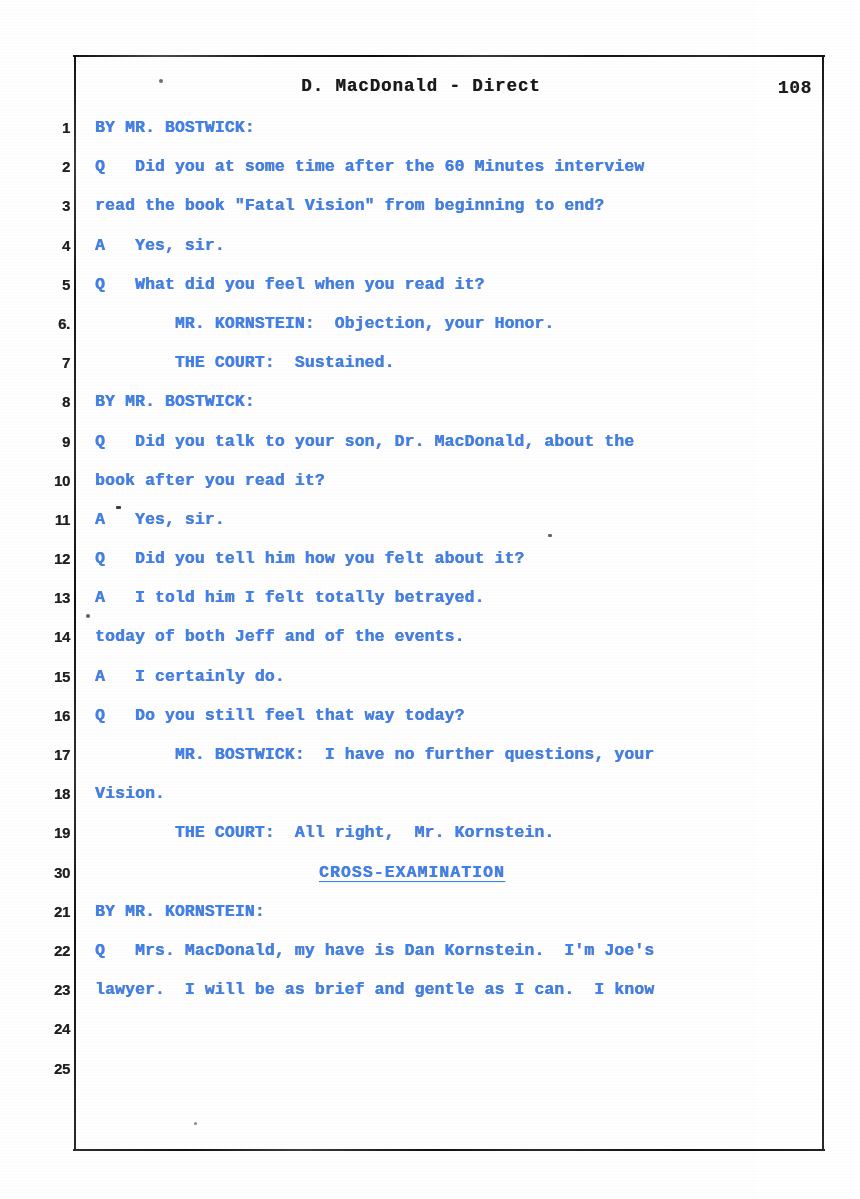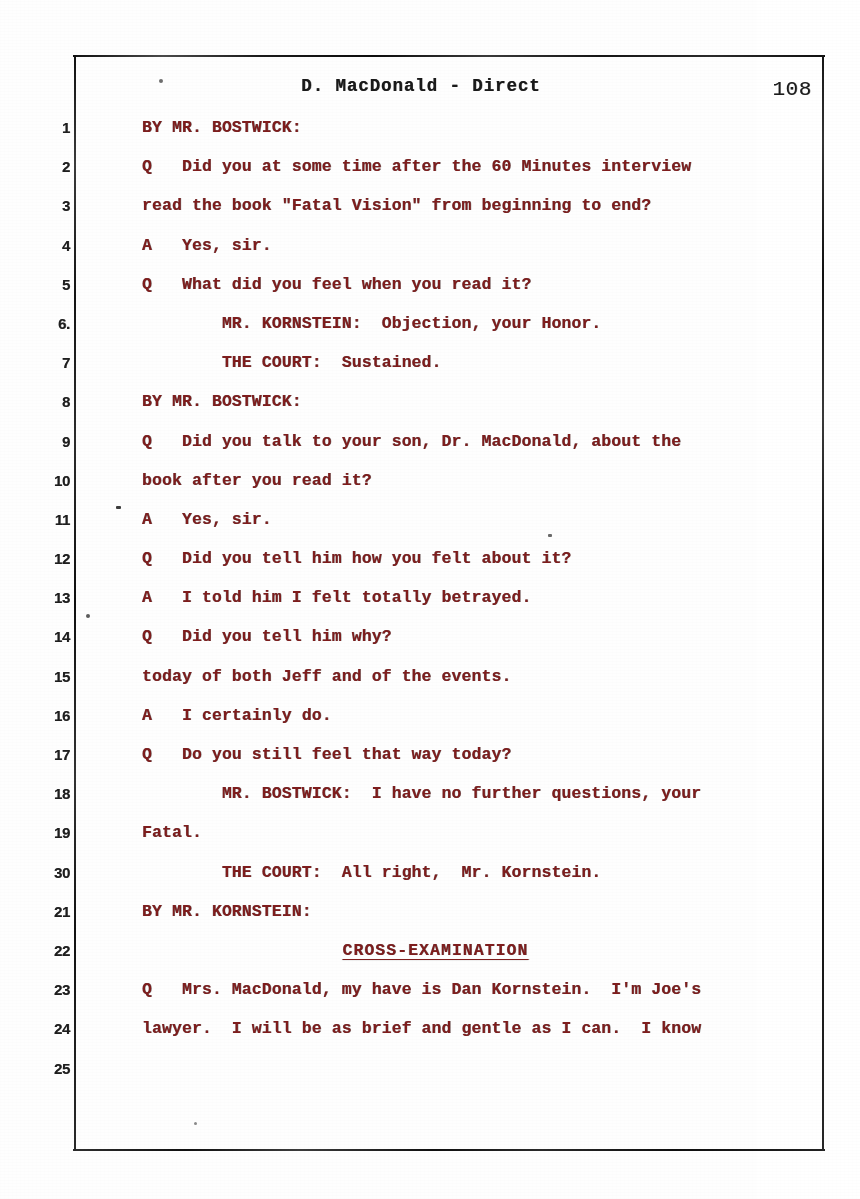--- a/index.html
+++ b/index.html
@@ -65,24 +65,24 @@
     font-size: 17.5px;
     letter-spacing: 0.9px;
     color: #1a1a1a;
     font-weight: bold;
     text-shadow: 0.4px 0 0 rgba(20,20,20,0.55), -0.3px 0.3px 0 rgba(30,30,30,0.35);
     white-space: nowrap;
   }
   #header-page-number {
     position: absolute;
     right: 8px; top: 2px;
-    font-size: 21px;
+    font-size: 18px;
     letter-spacing: 0.6px;
     color: #1d1d1d;
-    font-weight: normal;
+    font-weight: bold;
     text-shadow: 0.4px 0 0 rgba(20,20,20,0.5);
     text-align: center;
   }
 
   
   .speck {
     position: absolute;
     background: #6e6e6e;
     border-radius: 50%;
   }
@@ -113,25 +113,24 @@
     text-align: right;
     font-size: 15px;
     font-weight: bold;
     color: #1f1f1f;
     font-family: "Liberation Sans", sans-serif;
     letter-spacing: -0.3px;
     text-shadow: 0.4px 0 0 rgba(25,25,25,0.6);
   }
   .textline {
     font-size: 16.4px;
-    color: #7f1d1d;
+    color: #3b82f6;
     font-weight: bold;
     letter-spacing: 0.15px;
     text-shadow: 0.45px 0 0 rgba(22,22,22,0.5), -0.3px 0.25px 0 rgba(40,40,40,0.28);
-    margin-left: 47px;
   }
   .textline.centered {
     text-align: center;
     padding-right: 86px;
     letter-spacing: 1.1px;
   }
   .textline.centered .ul {
     text-decoration: underline;
     text-underline-offset: 4px;
   }
@@ -203,27 +202,26 @@
       <div class="textline">A   Yes, sir.</div>
       <div class="textline">Q   What did you feel when you read it?</div>
       <div class="textline">        MR. KORNSTEIN:  Objection, your Honor.</div>
       <div class="textline">        THE COURT:  Sustained.</div>
       <div class="textline">BY MR. BOSTWICK:</div>
       <div class="textline">Q   Did you talk to your son, Dr. MacDonald, about the</div>
       <div class="textline">book after you read it?</div>
       <div class="textline">A   Yes, sir.</div>
       <div class="textline">Q   Did you tell him how you felt about it?</div>
       <div class="textline">A   I told him I felt totally betrayed.</div>
-      <div class="textline">Q   Did you tell him why?</div>
       <div class="textline">today of both Jeff and of the events.</div>
       <div class="textline">A   I certainly do.</div>
       <div class="textline">Q   Do you still feel that way today?</div>
       <div class="textline">        MR. BOSTWICK:  I have no further questions, your</div>
-      <div class="textline">Fatal.</div>
+      <div class="textline">Vision.</div>
       <div class="textline">        THE COURT:  All right,  Mr. Kornstein.</div>
+      <div class="textline centered"><span class="ul">CROSS-EXAMINATION</span></div>
       <div class="textline">BY MR. KORNSTEIN:</div>
-      <div class="textline centered"><span class="ul">CROSS-EXAMINATION</span></div>
       <div class="textline">Q   Mrs. MacDonald, my have is Dan Kornstein.  I'm Joe's</div>
       <div class="textline">lawyer.  I will be as brief and gentle as I can.  I know</div>
     </div>
 
   <div id="grain"></div>
 </div>
 
 </body></html>

